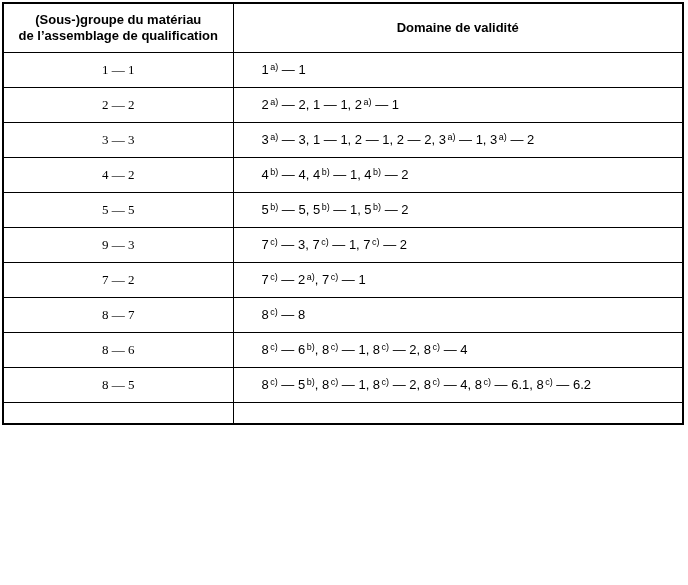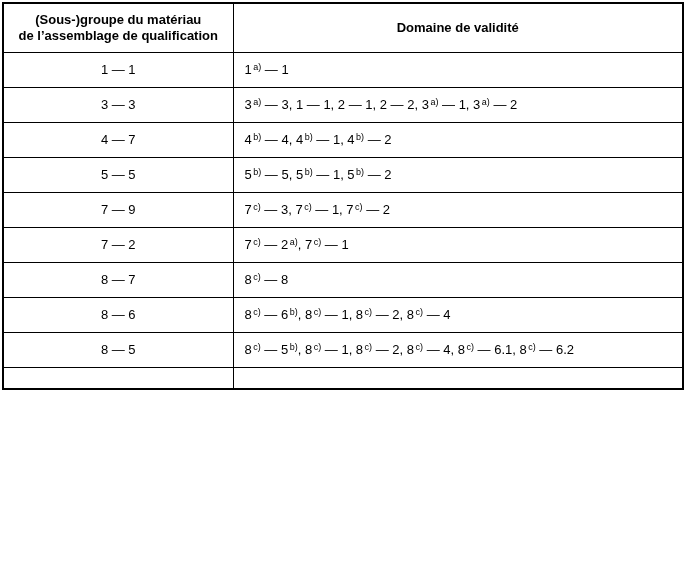--- a/index.html
+++ b/index.html
@@ -35,22 +35,22 @@
     vertical-align: middle;
     padding: 0;
   }
   .qual-table thead th {
     height: 49px;
     font-weight: bold;
     text-align: center;
     line-height: 16px;
   }
   .qual-table tbody tr { height: 35px; }
-  td.group-cell { text-align: center; }
-  td.validity-cell { text-align: left; padding-left: 11px; }
+  td.group-cell { text-align: center; font-family: Liberation Serif, serif; }
+  td.validity-cell { text-align: left; padding-left: 28px; }
   .validity-cell sup {
     font-size: 9px;
     line-height: 0;
     vertical-align: baseline;
     position: relative;
     top: -4.5px;
     margin-left: 1.5px;
   }
   tbody.partial tr { height: 22px; }
   tbody.partial td { border-bottom: none; }
@@ -71,33 +71,37 @@
       </th>
       <th>Domaine de validité</th>
     </tr>
   </thead>
   <tbody id="table-body">
       <tr>
         <td class="group-cell">1 — 1</td>
         <td class="validity-cell">1<sup>a)</sup> — 1</td>
       </tr>
       <tr>
+        <td class="group-cell">2 — 2</td>
+        <td class="validity-cell">2<sup>a)</sup> — 2, 1 — 1, 2<sup>a)</sup> — 1</td>
+      </tr>
+      <tr>
         <td class="group-cell">3 — 3</td>
         <td class="validity-cell">3<sup>a)</sup> — 3, 1 — 1, 2 — 1, 2 — 2, 3<sup>a)</sup> — 1, 3<sup>a)</sup> — 2</td>
       </tr>
       <tr>
-        <td class="group-cell">4 — 7</td>
+        <td class="group-cell">4 — 2</td>
         <td class="validity-cell">4<sup>b)</sup> — 4, 4<sup>b)</sup> — 1, 4<sup>b)</sup> — 2</td>
       </tr>
       <tr>
         <td class="group-cell">5 — 5</td>
         <td class="validity-cell">5<sup>b)</sup> — 5, 5<sup>b)</sup> — 1, 5<sup>b)</sup> — 2</td>
       </tr>
       <tr>
-        <td class="group-cell">7 — 9</td>
+        <td class="group-cell">9 — 3</td>
         <td class="validity-cell">7<sup>c)</sup> — 3, 7<sup>c)</sup> — 1, 7<sup>c)</sup> — 2</td>
       </tr>
       <tr>
         <td class="group-cell">7 — 2</td>
         <td class="validity-cell">7<sup>c)</sup> — 2<sup>a)</sup>, 7<sup>c)</sup> — 1</td>
       </tr>
       <tr>
         <td class="group-cell">8 — 7</td>
         <td class="validity-cell">8<sup>c)</sup> — 8</td>
       </tr>

